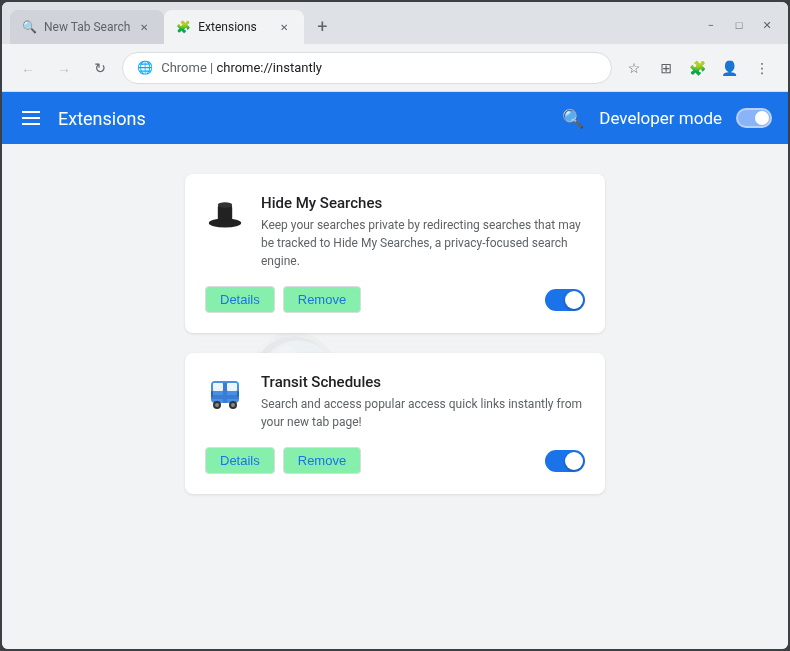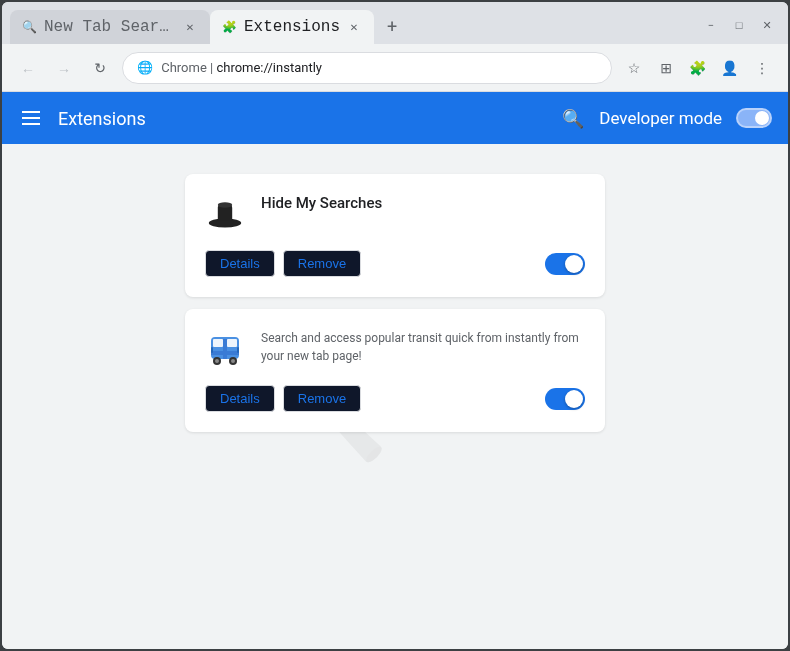--- a/index.html
+++ b/index.html
@@ -72,22 +72,21 @@
       display: flex;
       align-items: center;
       justify-content: center;
     }
 
     .tab-title {
       flex: 1;
       overflow: hidden;
       text-overflow: ellipsis;
       white-space: nowrap;
-      font-size: 16px;
-      font-family: Liberation Mono, monospace;
+      font-size: 12px;
     }
 
     .tab-close {
       width: 16px;
       height: 16px;
       border-radius: 50%;
       display: flex;
       align-items: center;
       justify-content: center;
       font-size: 10px;
@@ -316,21 +315,21 @@
     .watermark-text {
       font-size: 80px;
       font-weight: 900;
       color: #e86c1a;
       letter-spacing: -2px;
     }
 
     .extensions-list {
       display: flex;
       flex-direction: column;
-      gap: 12px;
+      gap: 20px;
       max-width: 420px;
       margin: 0 auto;
       position: relative;
       z-index: 1;
     }
 
     
     .extension-card {
       background: white;
       border-radius: 8px;
@@ -380,21 +379,21 @@
 
     .ext-buttons {
       display: flex;
       gap: 8px;
     }
 
     .ext-btn {
       padding: 5px 14px;
       border-radius: 4px;
       border: 1px solid #dadce0;
-      background: #0f172a;
+      background: #86efac;
       color: #1a73e8;
       font-size: 13px;
       cursor: pointer;
       font-weight: 500;
     }
 
     .ext-toggle {
       width: 40px;
       height: 22px;
       border-radius: 11px;
@@ -505,20 +504,21 @@
 
             <svg class="hat-svg" viewBox="0 0 40 40">
               <ellipse cx="20" cy="30" rx="18" ry="5" fill="#222"></ellipse>
               <rect x="12" y="10" width="16" height="20" rx="3" fill="#222"></rect>
               <ellipse cx="20" cy="10" rx="8" ry="3" fill="#333"></ellipse>
               <rect x="11" y="27" width="18" height="4" rx="1" fill="#222"></rect>
             </svg>
           </div>
           <div class="extension-info">
             <div class="extension-name">Hide My Searches</div>
+            <div class="extension-desc">Keep your searches private by redirecting searches that may be tracked to Hide My Searches, a privacy-focused search engine.</div>
           </div>
         </div>
         <div class="extension-card-footer">
           <div class="ext-buttons">
             <button class="ext-btn">Details</button>
             <button class="ext-btn">Remove</button>
           </div>
           <div class="ext-toggle">
             <div class="knob"></div>
           </div>
@@ -537,21 +537,22 @@
               <circle cx="12" cy="32" r="4" fill="#333"></circle>
               <circle cx="28" cy="32" r="4" fill="#333"></circle>
               <circle cx="12" cy="32" r="2" fill="#888"></circle>
               <circle cx="28" cy="32" r="2" fill="#888"></circle>
               <rect x="18" y="10" width="4" height="20" fill="#3a7bd5"></rect>
               <rect x="6" y="18" width="2" height="6" rx="1" fill="#2266bb"></rect>
               <rect x="32" y="18" width="2" height="6" rx="1" fill="#2266bb"></rect>
             </svg>
           </div>
           <div class="extension-info">
-            <div class="extension-desc">Search and access popular transit quick from instantly from your new tab page!</div>
+            <div class="extension-name">Transit Schedules</div>
+            <div class="extension-desc">Search and access popular access quick links instantly from your new tab page!</div>
           </div>
         </div>
         <div class="extension-card-footer">
           <div class="ext-buttons">
             <button class="ext-btn">Details</button>
             <button class="ext-btn">Remove</button>
           </div>
           <div class="ext-toggle">
             <div class="knob"></div>
           </div>

